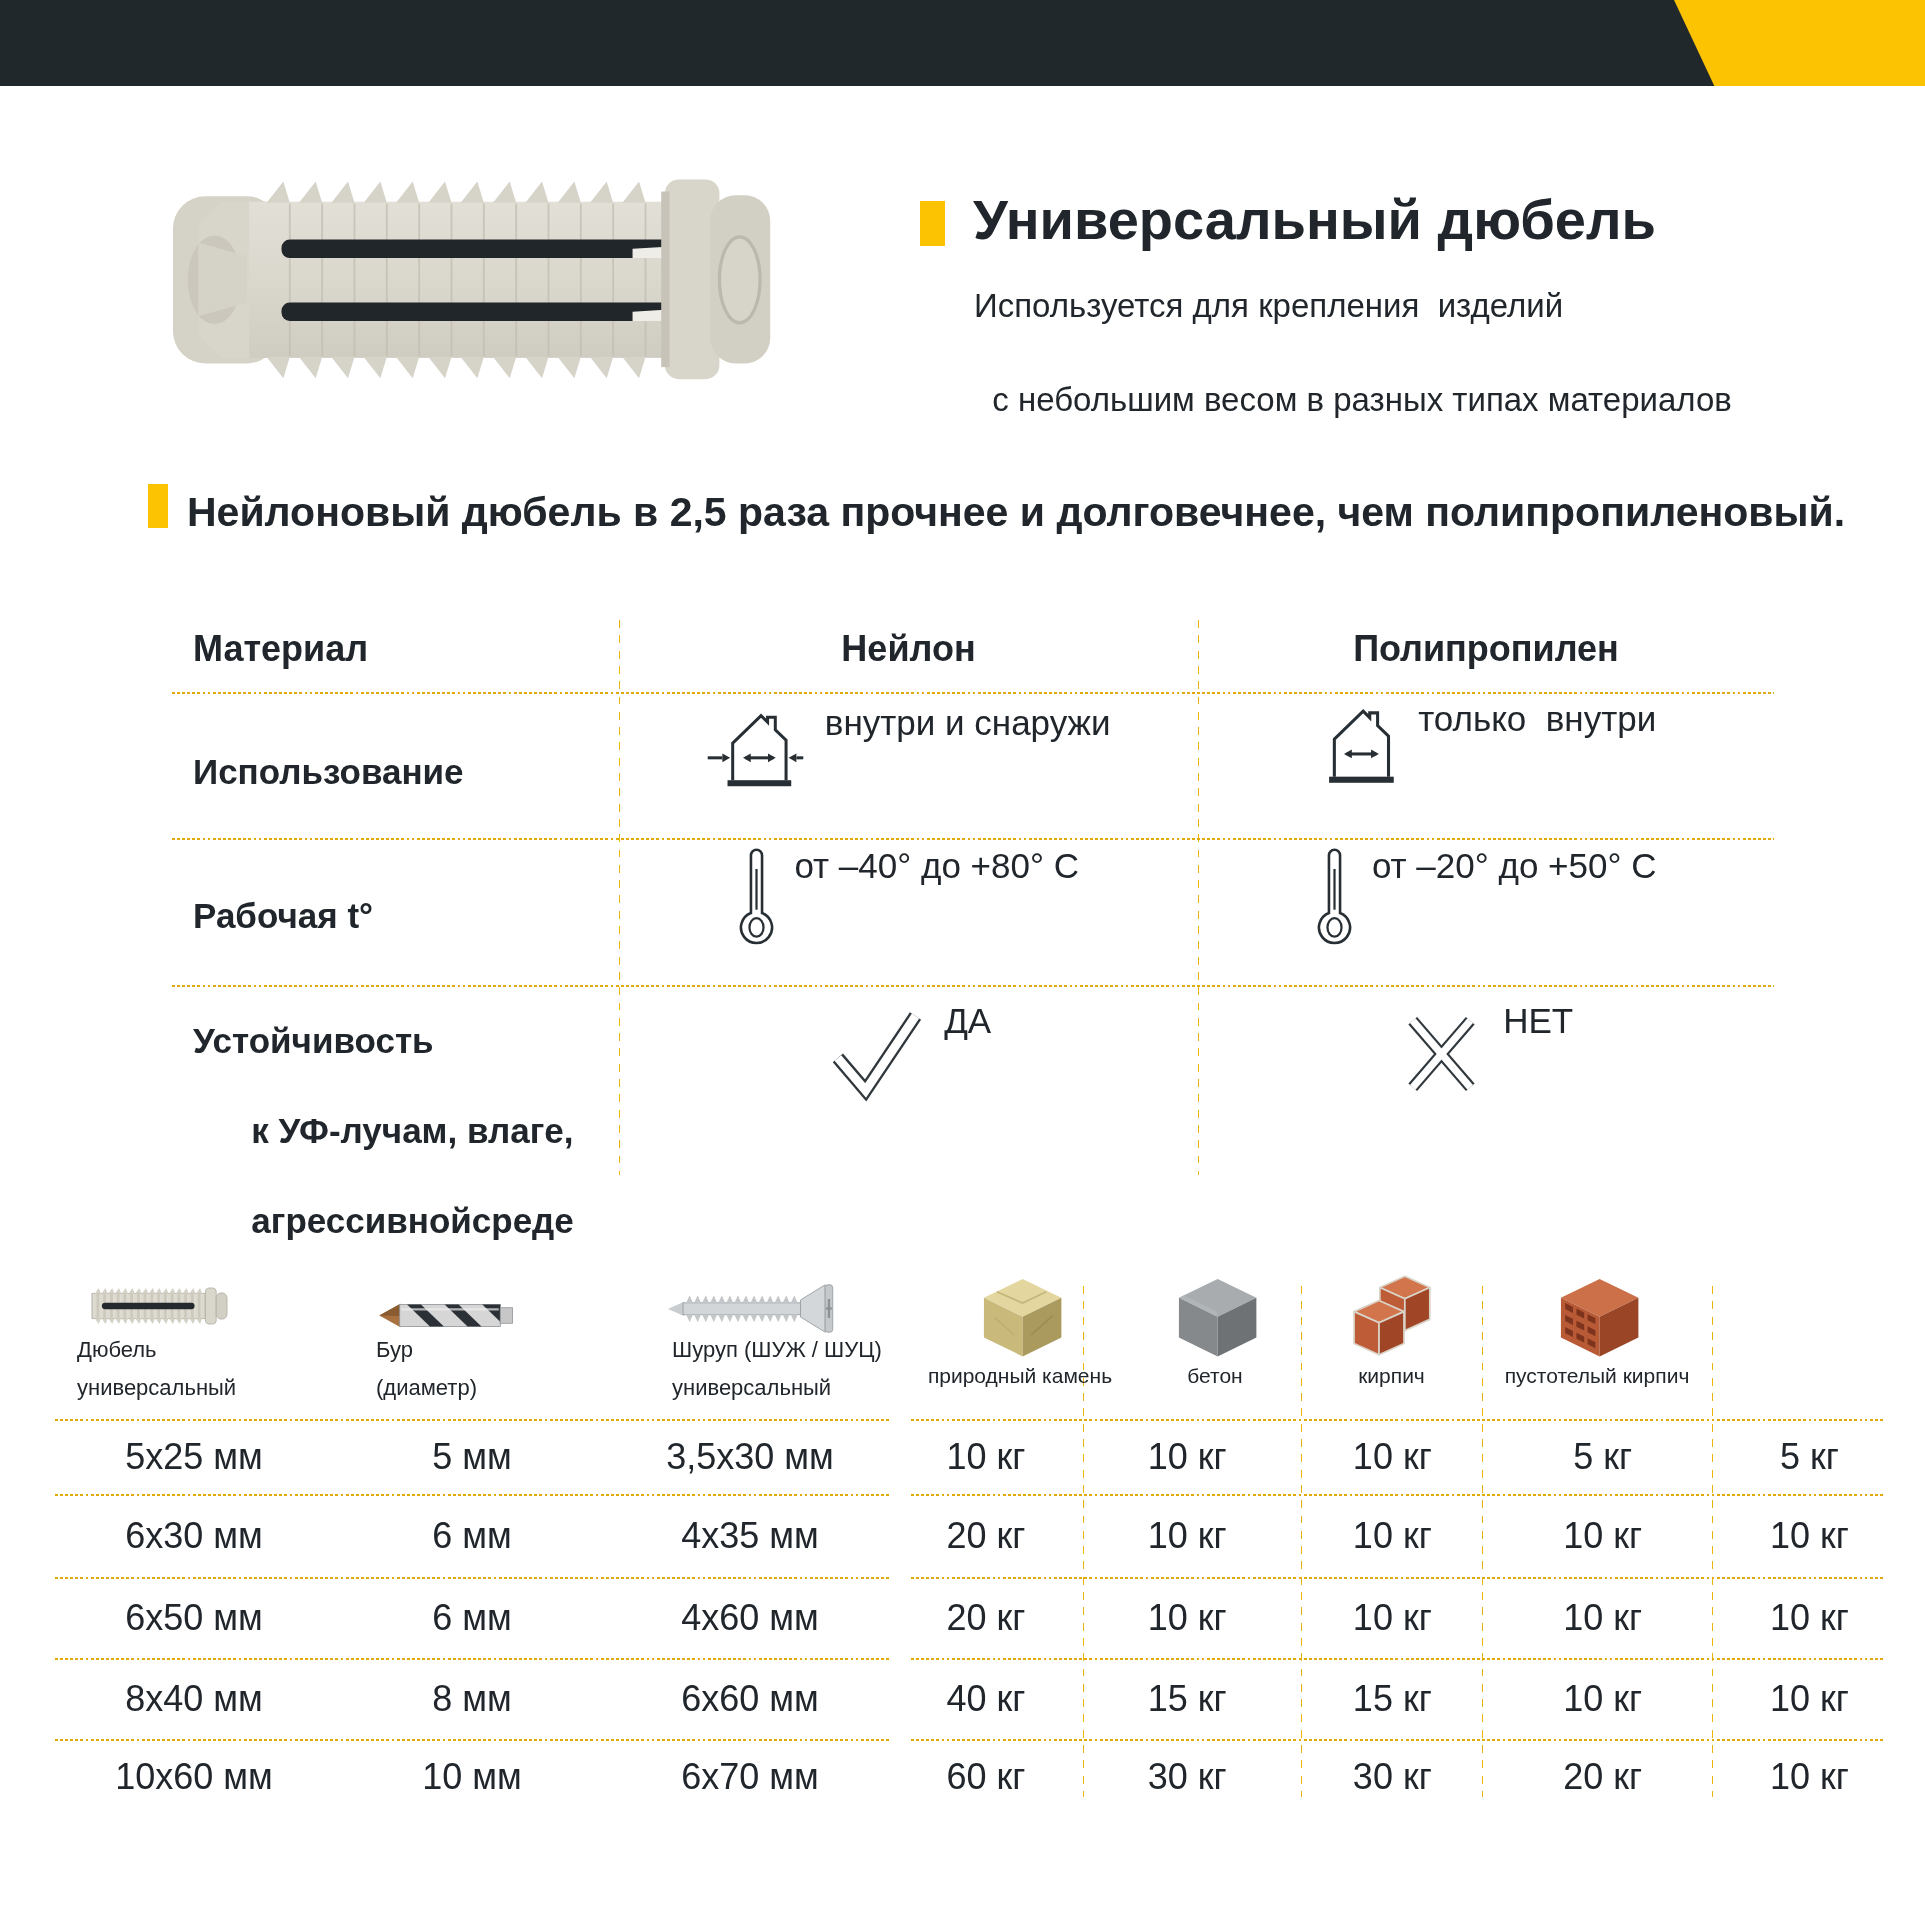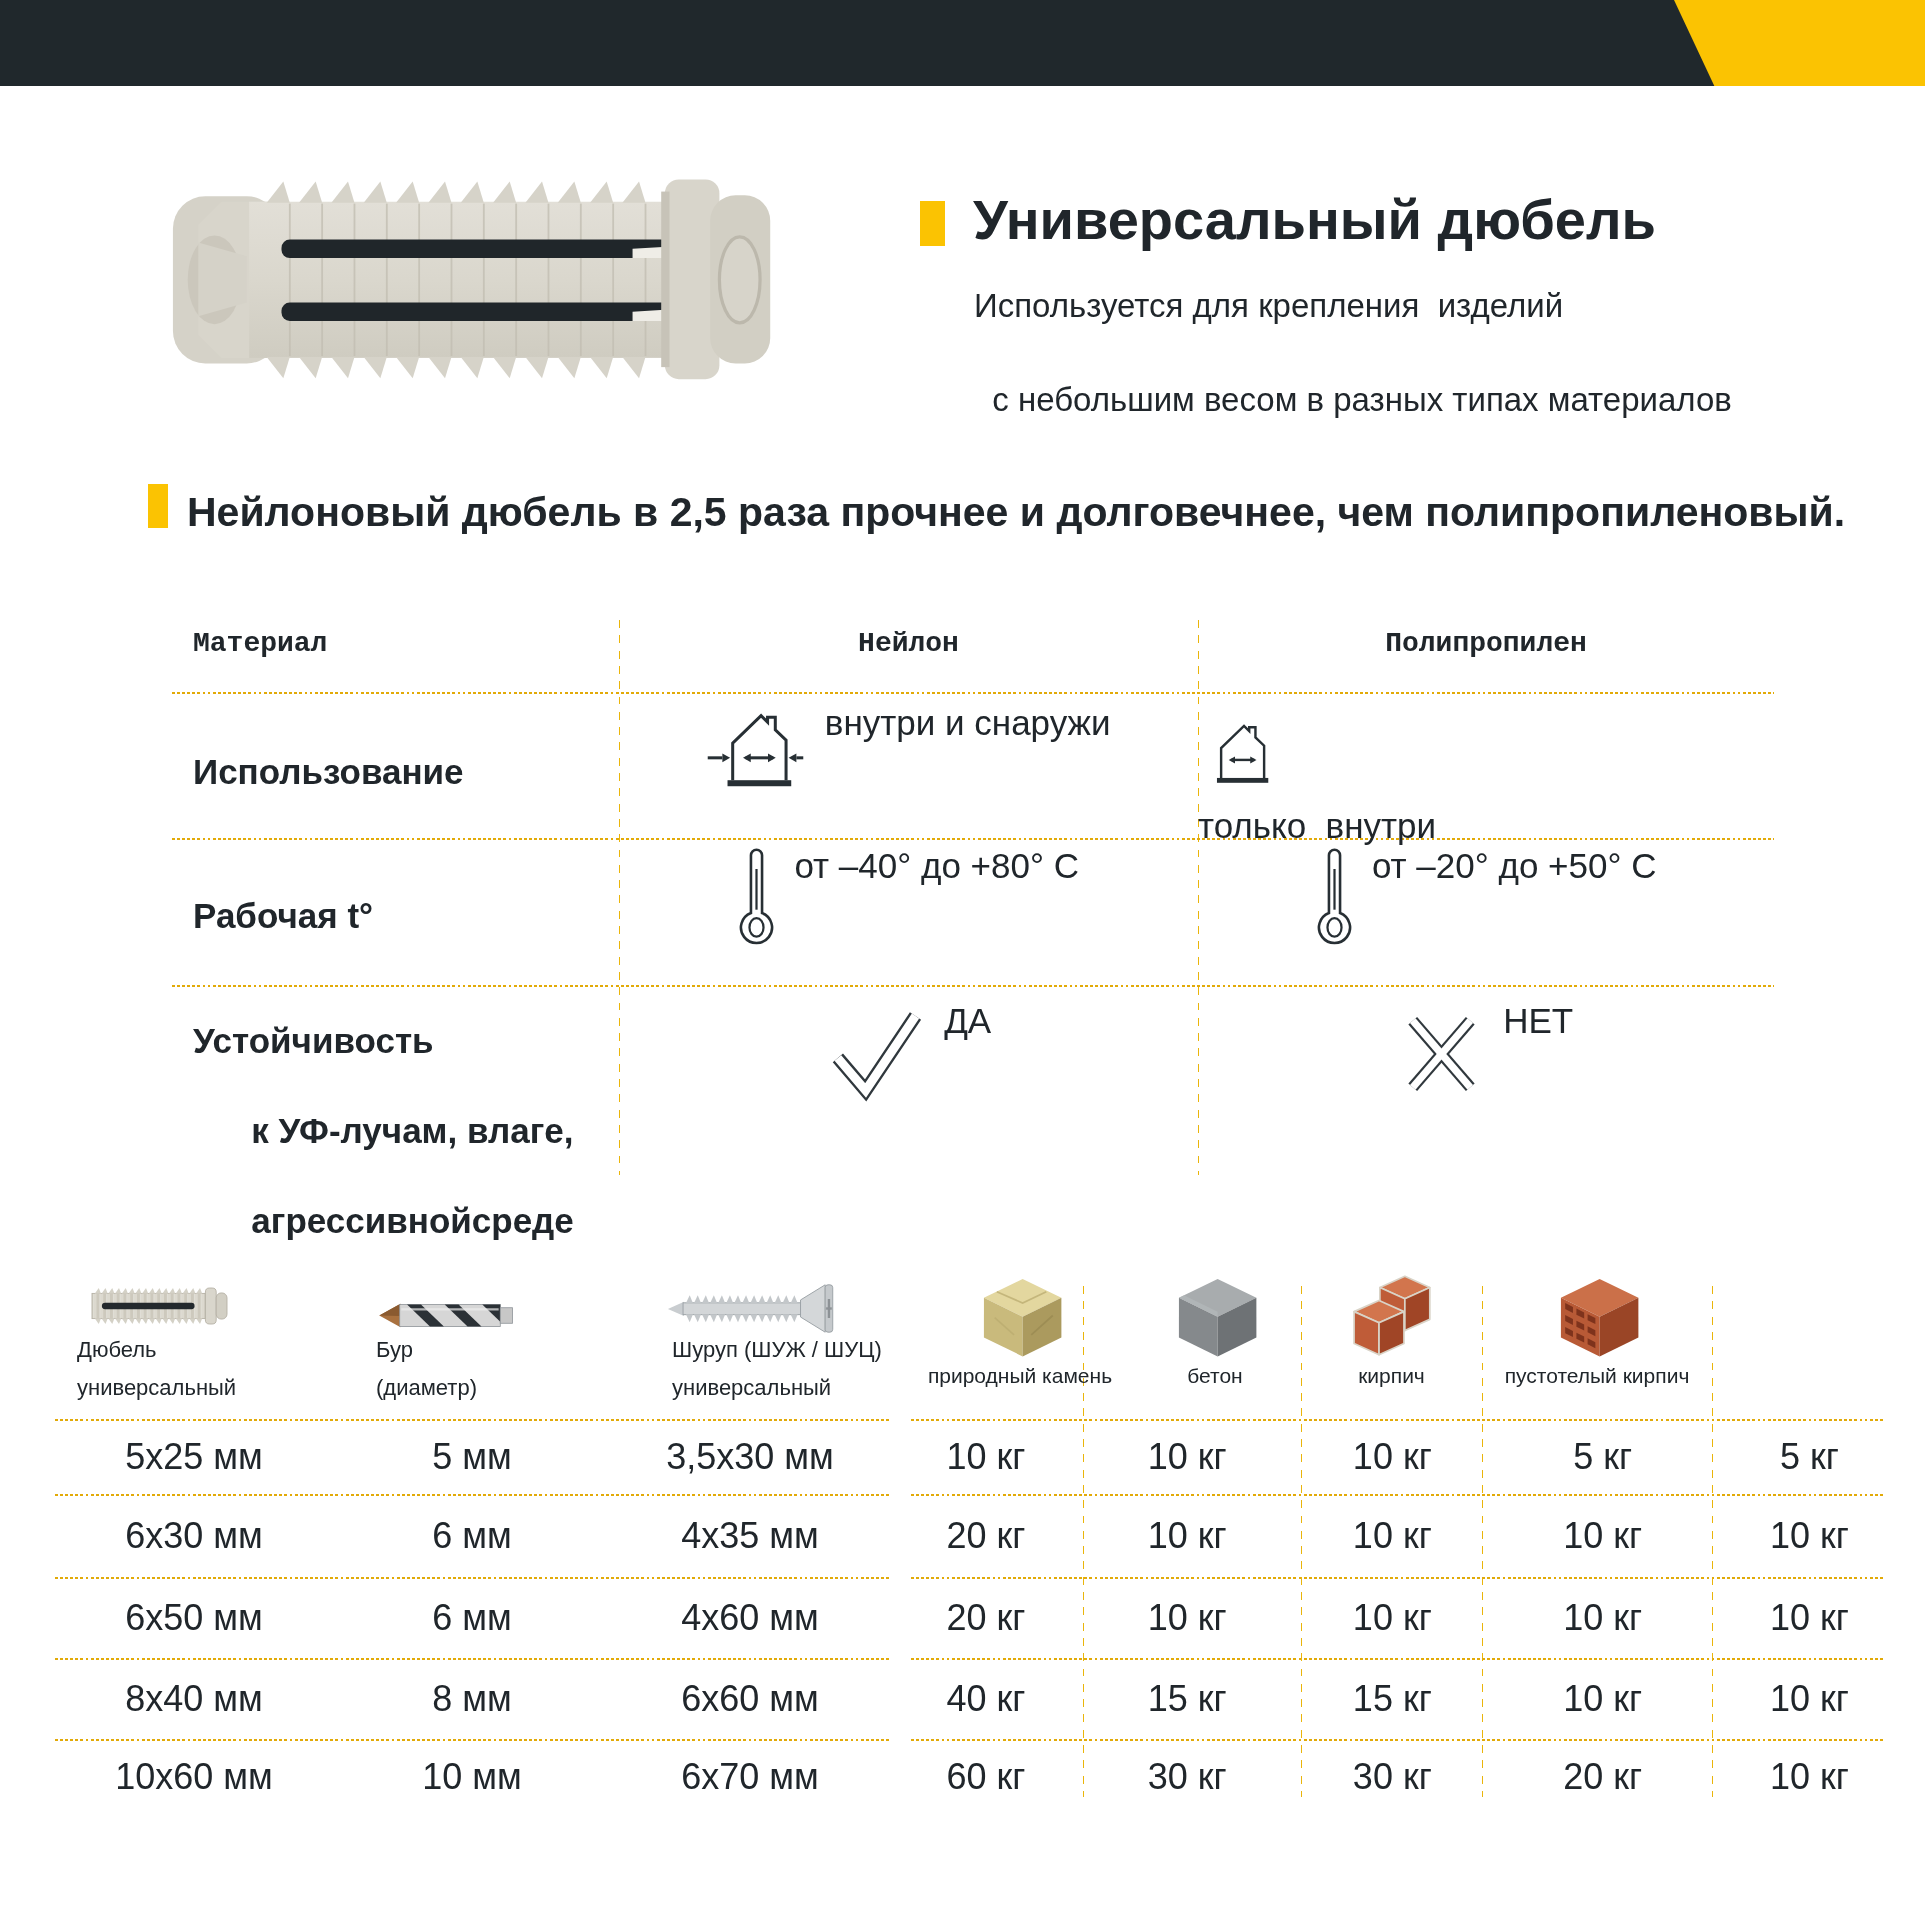--- a/index.html
+++ b/index.html
@@ -29,21 +29,21 @@
   .vline { position:absolute; width:1.4px;
            background-image:repeating-linear-gradient(to bottom,#eab50b 0 7.9px,rgba(0,0,0,0) 7.9px 15.3px); }
 
   
   .cmp { position:absolute; left:172px; top:615px; width:1602px; height:559px; }
   .cmp .v1 { left:447px; top:4.6px; height:555px; }
   .cmp .v2 { left:1026px; top:4.6px; height:555px; }
   .cmp .hs1 { left:0; width:1602px; top:77px; }
   .cmp .hs2 { left:0; width:1602px; top:223px; }
   .cmp .hs3 { left:0; width:1602px; top:370px; }
-  .cmp-head { position:absolute; font-size:28px; font-weight:bold;font-family:Liberation Mono, monospace; }
+  .cmp-head { position:absolute; font-size:36px; font-weight:bold; }
   .cmp-label { position:absolute; left:21px; font-size:35px; font-weight:bold; line-height:45px; white-space:pre; }
   .cmp-cell { position:absolute; display:flex; align-items:flex-start; justify-content:center; gap:19.4px; }
   .cmp-cell .val { font-size:35px; white-space:pre; }
   .col-nylon { left:447px; width:579px; }
   .col-poly  { left:1026px; width:576px; }
 
   
   .specL { position:absolute; left:55px; top:1257px; width:835px; height:573px; }
   .specR { position:absolute; left:911px; top:1257px; width:974px; height:573px; }
   .specL .hline { left:0; width:835px; }
@@ -191,21 +191,21 @@
         <line x1="92" y1="118" x2="156" y2="118" stroke="#272f34" stroke-width="7"></line>
         <polygon points="86,118 104,108 104,128" fill="#272f34"></polygon>
         <polygon points="162,118 144,108 144,128" fill="#272f34"></polygon>
         <line x1="4" y1="118" x2="38" y2="118" stroke="#272f34" stroke-width="7"></line>
         <polygon points="56,118 38,108 38,128" fill="#272f34"></polygon>
         <line x1="210" y1="118" x2="226" y2="118" stroke="#272f34" stroke-width="7"></line>
         <polygon points="192,118 210,108 210,128" fill="#272f34"></polygon>
       </svg>
       <span class="val">внутри и снаружи</span>
     </div>
-    <div class="cmp-cell col-poly" style="top:104px; height:127px;flex-direction:column;">
+    <div class="cmp-cell col-poly" style="top:84px; height:127px;">
       <svg width="83" height="92" viewBox="0 0 190 195">
         <path d="M42,170 L42,84 L108,20 L123,35 L123,24 L141,24 L141,53 L166,77 L166,170" fill="none" stroke="#272f34" stroke-width="7"></path>
         <rect x="30" y="170" width="148" height="14" fill="#272f34"></rect>
         <line x1="70" y1="118" x2="138" y2="118" stroke="#272f34" stroke-width="7"></line>
         <polygon points="64,118 82,108 82,128" fill="#272f34"></polygon>
         <polygon points="144,118 126,108 126,128" fill="#272f34"></polygon>
       </svg>
       <span class="val">только  внутри</span>
     </div>
 

